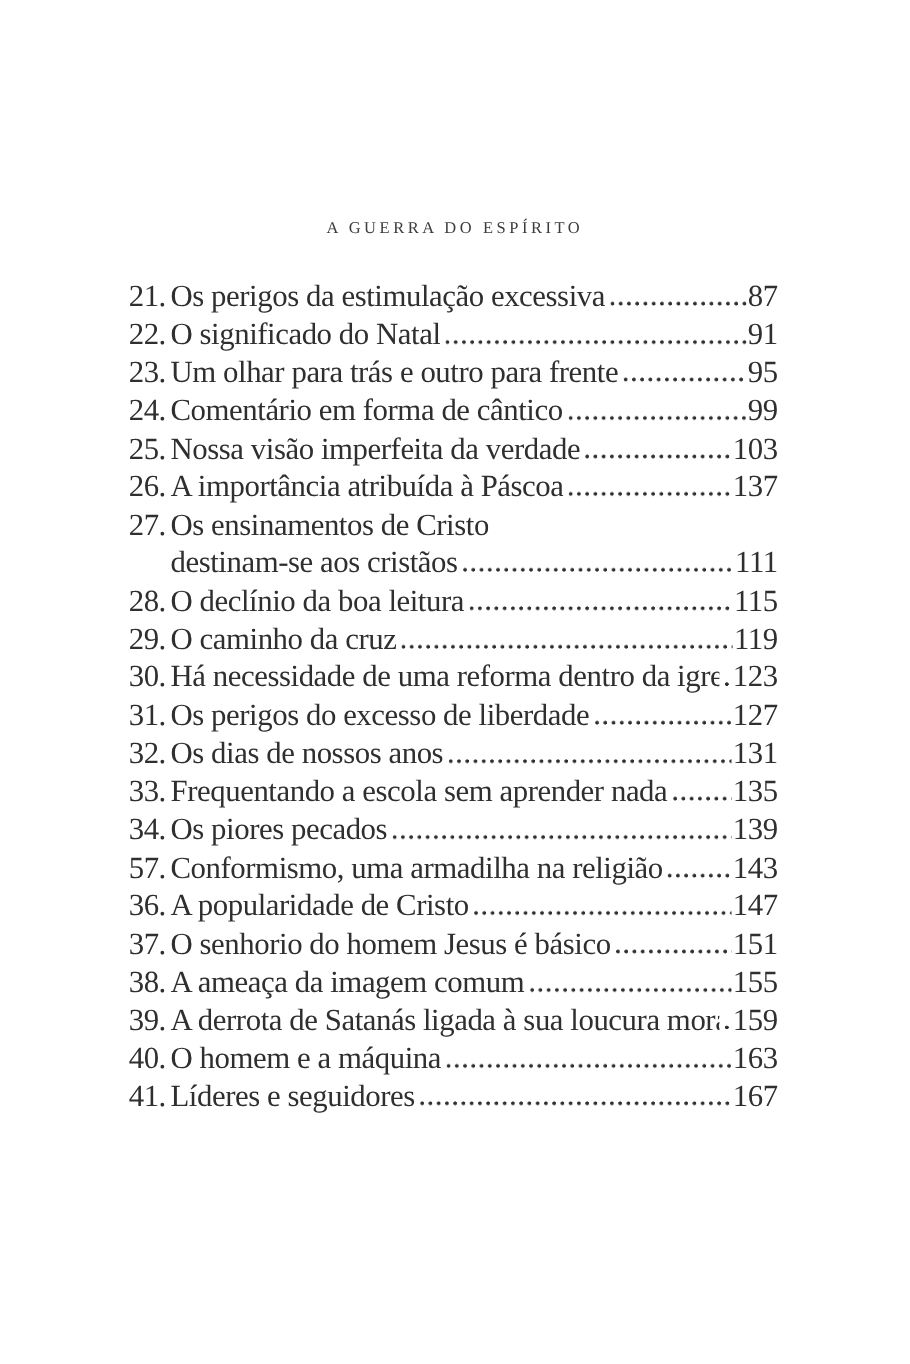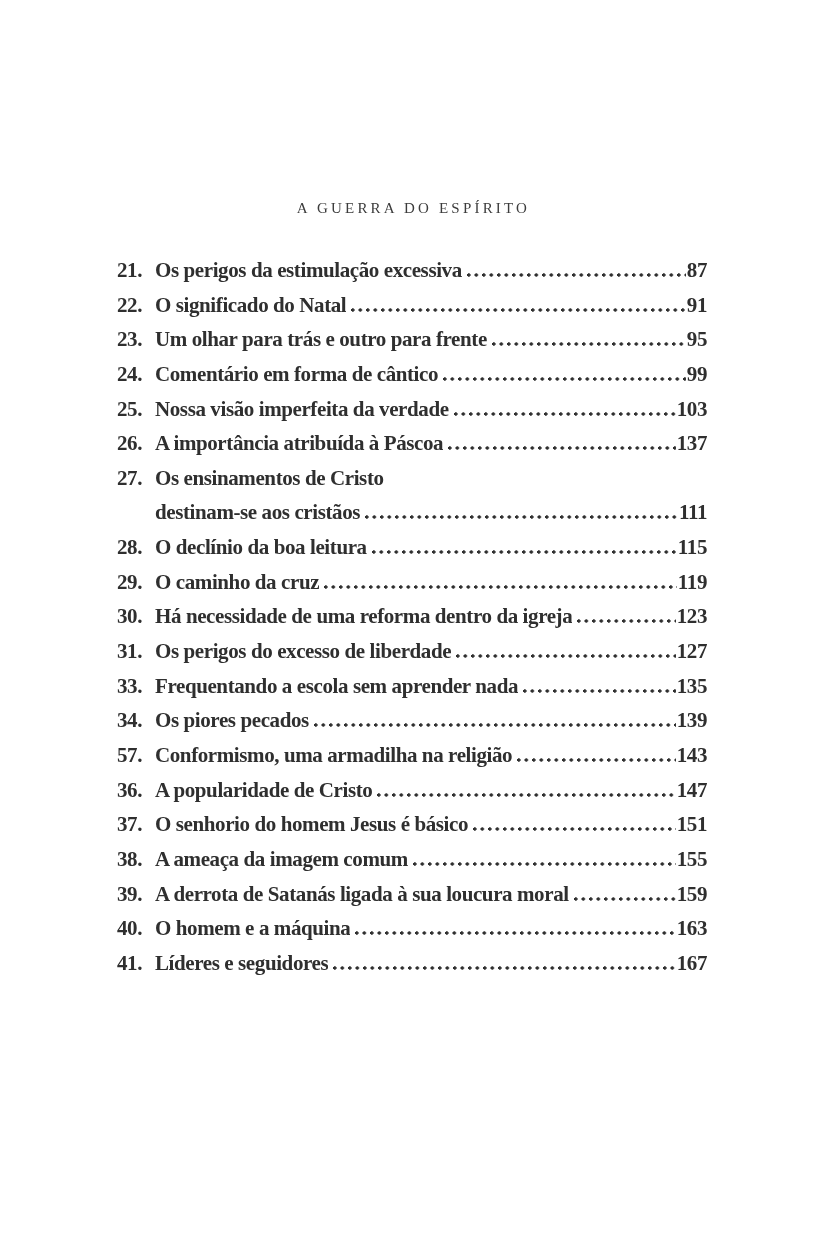--- a/index.html
+++ b/index.html
@@ -24,25 +24,24 @@
     font-size: 15px;
     font-weight: 400;
     letter-spacing: 3.2px;
     color: #3c3c3c;
   }
   .toc {
     position: absolute;
     left: 117px;
     top: 253px;
     width: 590px;
-    font-size: 21px;
+    font-size: 28px;
     letter-spacing: -0.4px;
     line-height: 34.65px;
     color: #2f2f2f;
-    font-weight: bold;
   }
   .toc-row {
     display: flex;
     align-items: baseline;
     height: 34.65px;
   }
   .entry-number,
   .indent-spacer {
     flex: 0 0 38px;
     white-space: nowrap;
@@ -136,20 +135,26 @@
         <span class="dot-leader"></span>
         <span class="entry-page">123</span>
       </div>
       <div class="toc-row">
         <span class="entry-number">31.</span>
         <span class="entry-title">Os perigos do excesso de liberdade</span>
         <span class="dot-leader"></span>
         <span class="entry-page">127</span>
       </div>
       <div class="toc-row">
+        <span class="entry-number">32.</span>
+        <span class="entry-title">Os dias de nossos anos</span>
+        <span class="dot-leader"></span>
+        <span class="entry-page">131</span>
+      </div>
+      <div class="toc-row">
         <span class="entry-number">33.</span>
         <span class="entry-title">Frequentando a escola sem aprender nada</span>
         <span class="dot-leader"></span>
         <span class="entry-page">135</span>
       </div>
       <div class="toc-row">
         <span class="entry-number">34.</span>
         <span class="entry-title">Os piores pecados</span>
         <span class="dot-leader"></span>
         <span class="entry-page">139</span>

